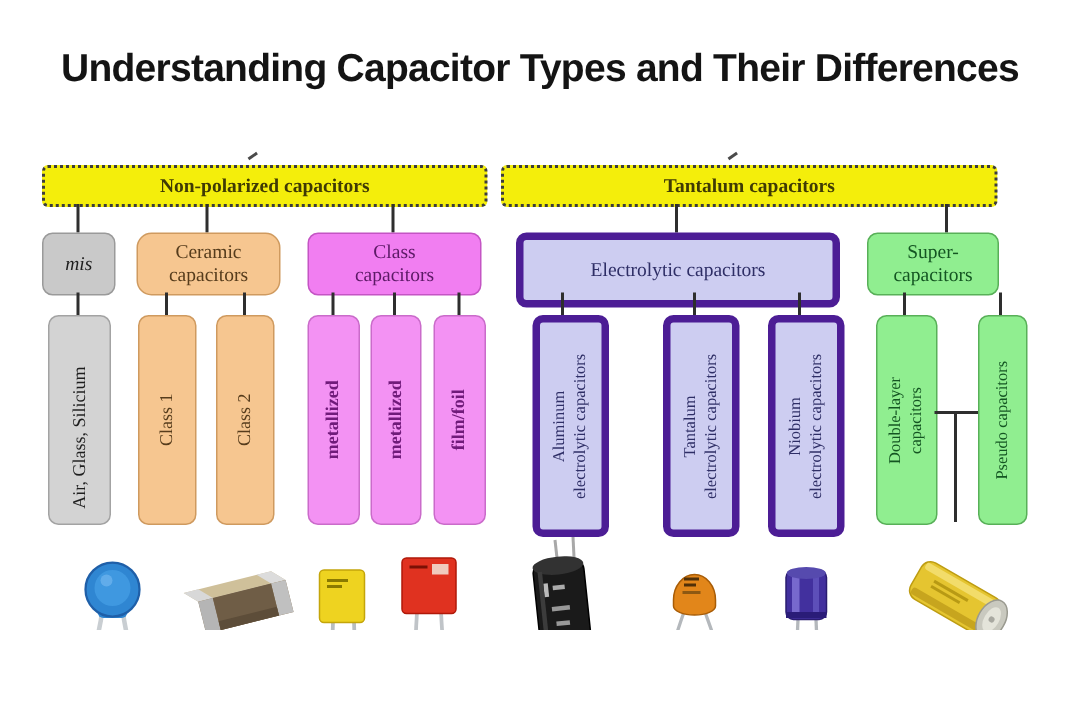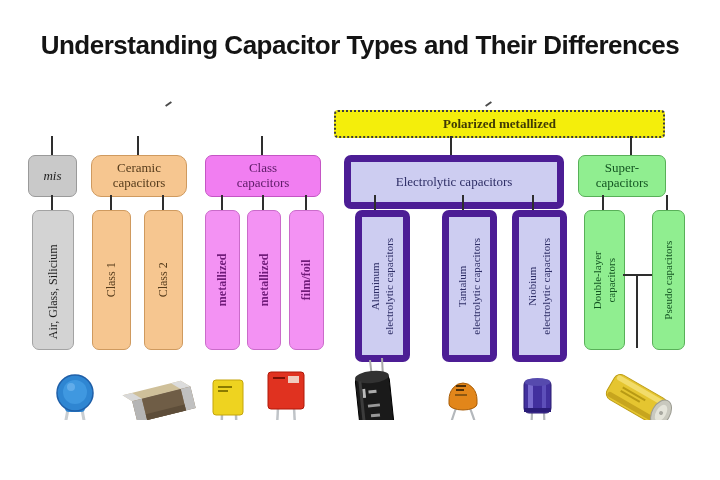--- a/index.html
+++ b/index.html
@@ -24,36 +24,39 @@
   .clip{overflow:hidden;}
   .clip .vlabel{transform:rotate(-90deg) translateX(-12px);}
   .vl{position:absolute;width:2px;background:#2e2e2e;}
   .hl{position:absolute;height:2px;background:#2e2e2e;}
   .tick{position:absolute;width:7px;height:2px;background:#4a4a4a;transform:rotate(-35deg);}
   .gray{background:#c9c9c9;border:1px solid #9a9a9a;color:#1e1e1e;}
   .grayv{background:#d3d3d3;border:1px solid #a3a3a3;color:#1e1e1e;}
   .orange{background:#f6c690;border:1px solid #cf9a5f;color:#563c1c;}
   .pink{background:#f17ef1;border:1px solid #c455c4;color:#5c1a66;}
   .pinkv{background:#f392f3;border:1px solid #ca6bca;color:#701b7a;font-weight:bold;}
-  .lav{background:#cdcdf1;border:7px solid #4c1d95;color:#2e2e66;}
+  .lav{background:#cdcdf1;border:5px solid #4c1d95;color:#2e2e66;}
   .green{background:#90ee90;border:1px solid #58b058;color:#145522;}
   .photo{position:absolute;}
 </style>
 </head>
 <body>
 
 <div class="canvas">
 
   <h1 class="title">Understanding Capacitor Types and Their Differences</h1>
 
   <div class="tick" style="left:165px;top:103px;"></div>
   <div class="tick" style="left:485px;top:103px;"></div>
 
+  <div class="gbox" style="left:28px;top:110px;width:293px;">
+    <span>Non-polarized capacitors</span>
+  </div>
   <div class="gbox" style="left:334px;top:110px;width:327px;">
-    <span>Polarized metallized</span>
+    <span>Tantalum capacitors</span>
   </div>
 
   <div class="vl" style="left:51px;top:136px;height:19px;"></div>
   <div class="vl" style="left:137px;top:136px;height:19px;"></div>
   <div class="vl" style="left:261px;top:136px;height:19px;"></div>
   <div class="vl" style="left:450px;top:136px;height:19px;"></div>
   <div class="vl" style="left:630px;top:136px;height:19px;"></div>
 
   <div class="cat gray" style="left:28px;width:47px;font-style:italic;">
     <span>mis</span>

